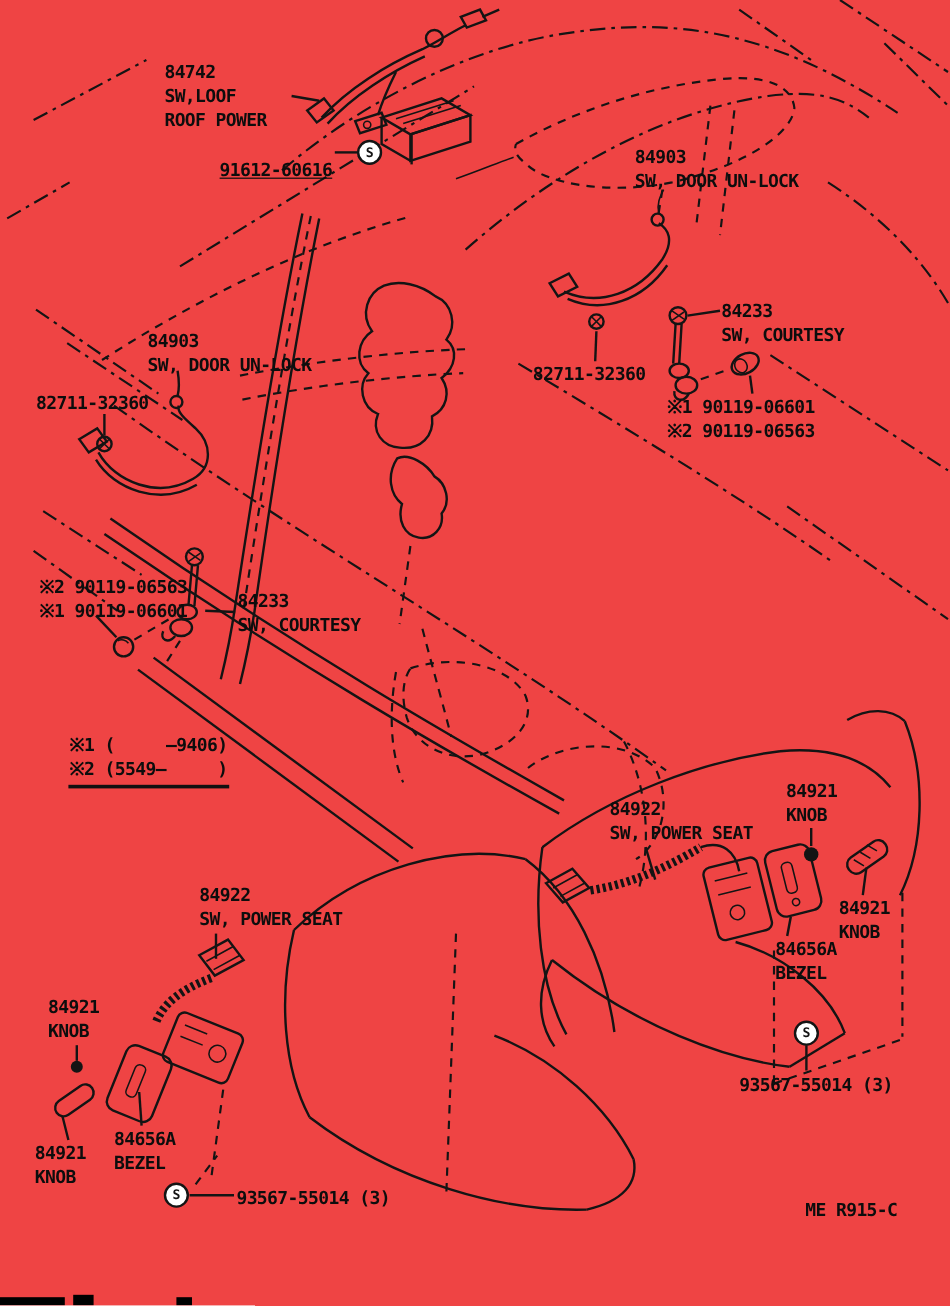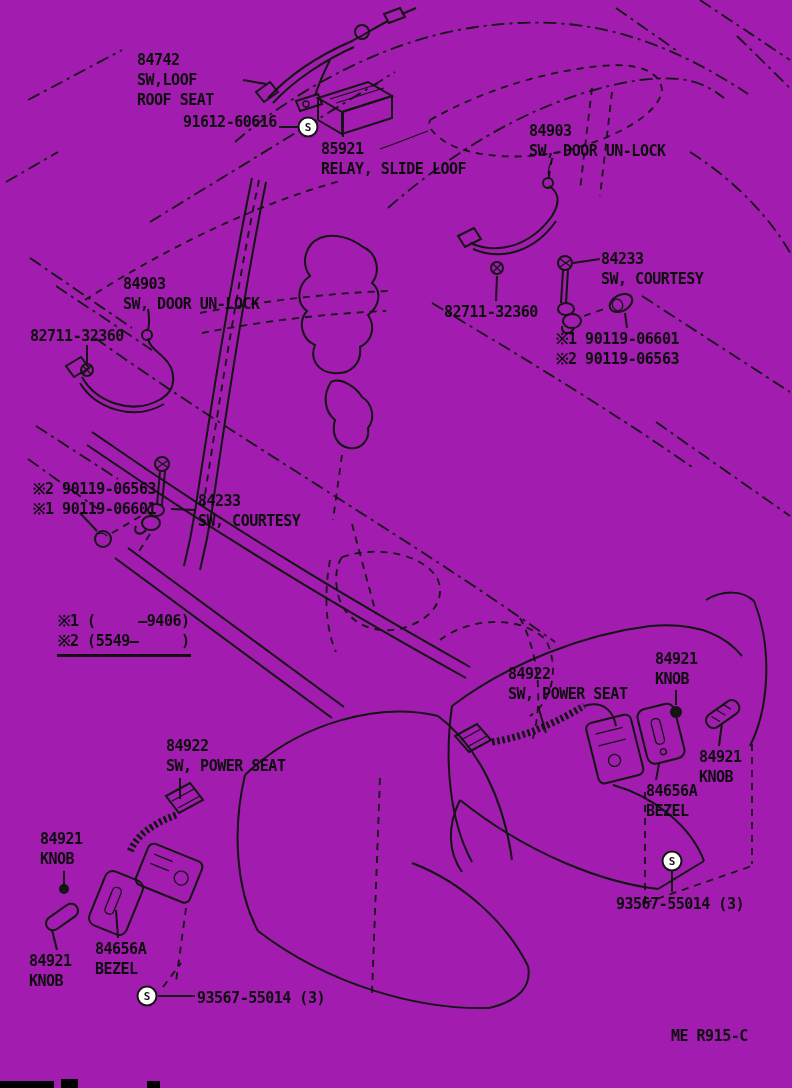--- a/index.html
+++ b/index.html
@@ -1,16 +1,16 @@
 <!DOCTYPE html>
 <html><head>
 <meta charset="utf-8">
 <style>
   html,body{margin:0;padding:0;background:#fff;}
-  .stage{position:relative;width:792px;height:1088px;background:#a21caf;overflow:hidden;
+  .stage{position:relative;width:792px;height:1088px;background:#ef4444;overflow:hidden;
          font-family:"DejaVu Sans Mono","Liberation Mono",monospace;}
   .lineart{position:absolute;left:0;top:0;}
   .lineart path,.lineart circle,.lineart ellipse,.lineart rect{fill:none;stroke:#141414;}
   .so{stroke-width:2px;}
   .th{stroke-width:1.3px;}
   .dd{stroke-width:1.8px;stroke-dasharray:13 5 3 5;}
   .da{stroke-width:1.8px;stroke-dasharray:7 6;}
   .rib{stroke-width:7px;stroke-dasharray:2.6 2.6;}
   .lineart .fill{fill:#141414;stroke:none;}
   .plabel{position:absolute;color:#0d0d0d;font-weight:bold;font-size:15px;line-height:20px;
@@ -227,39 +227,38 @@
       <path class="da" d="M186,908 L176,982"></path>
       <path class="so" d="M158,996 L195,996"></path>
       <path class="da" d="M163,987 L181,963"></path>
     </g>
   </svg>
 
   <div class="legend-underline"></div>
   <div class="mark" style="left:0;top:1081px;width:54px;height:7px"></div>
   <div class="mark" style="left:61px;top:1079px;width:17px;height:9px"></div>
   <div class="mark" style="left:147px;top:1081px;width:13px;height:7px"></div>
-<div class="plabel" style="left: 137px; top: 50px;"><div>84742</div><div>SW,LOOF</div><div>ROOF SEAT</div></div>
-    <div class="plabel" style="left: 183px; top: 112px;"><div>91612-60616</div></div>
-    <div class="plabel" style="left: 321px; top: 139px;"><div>85921</div><div>RELAY, SLIDE LOOF</div></div>
+<div class="plabel" style="left: 137px; top: 50px;"><div>84742</div><div>SW,LOOF</div><div>ROOF POWER</div></div>
+    <div class="plabel" style="left: 183px; top: 132px; text-decoration: underline;"><div>91612-60616</div></div>
     <div class="plabel" style="left: 529px; top: 121px;"><div>84903</div><div>SW, DOOR UN-LOCK</div></div>
     <div class="plabel" style="left: 601px; top: 249px;"><div>84233</div><div>SW, COURTESY</div></div>
     <div class="plabel" style="left: 444px; top: 302px;"><div>82711-32360</div></div>
     <div class="plabel" style="left: 556px; top: 329px;"><div>※1 90119-06601</div><div>※2 90119-06563</div></div>
     <div class="plabel" style="left: 123px; top: 274px;"><div>84903</div><div>SW, DOOR UN-LOCK</div></div>
     <div class="plabel" style="left: 30px; top: 326px;"><div>82711-32360</div></div>
     <div class="plabel" style="left: 33px; top: 479px;"><div>※2 90119-06563</div><div>※1 90119-06601</div></div>
     <div class="plabel" style="left: 198px; top: 491px;"><div>84233</div><div>SW, COURTESY</div></div>
     <div class="plabel" style="left: 58px; top: 611px; text-align: center;"><div>※1 (     —9406)</div><div>※2 (5549—     )</div></div>
     <div class="plabel" style="left: 508px; top: 664px;"><div>84922</div><div>SW, POWER SEAT</div></div>
     <div class="plabel" style="left: 655px; top: 649px;"><div>84921</div><div>KNOB</div></div>
     <div class="plabel" style="left: 699px; top: 747px;"><div>84921</div><div>KNOB</div></div>
     <div class="plabel" style="left: 646px; top: 781px;"><div>84656A</div><div>BEZEL</div></div>
     <div class="plabel" style="left: 166px; top: 736px;"><div>84922</div><div>SW, POWER SEAT</div></div>
     <div class="plabel" style="left: 40px; top: 829px;"><div>84921</div><div>KNOB</div></div>
     <div class="plabel" style="left: 95px; top: 939px;"><div>84656A</div><div>BEZEL</div></div>
     <div class="plabel" style="left: 29px; top: 951px;"><div>84921</div><div>KNOB</div></div>
     <div class="plabel" style="left: 616px; top: 894px;"><div>93567-55014 (3)</div></div>
     <div class="plabel" style="left: 197px; top: 988px;"><div>93567-55014 (3)</div></div>
-    <div class="plabel" style="left: 671px; top: 1026px;"><div>ME R915-C</div></div>
+    <div class="plabel" style="left: 671px; top: 998px;"><div>ME R915-C</div></div>
     <span class="screw" style="left: 308px; top: 127px;">S</span>
     <span class="screw" style="left: 672px; top: 861px;">S</span>
     <span class="screw" style="left: 147px; top: 996px;">S</span>
   </div>
 
 </body></html>

